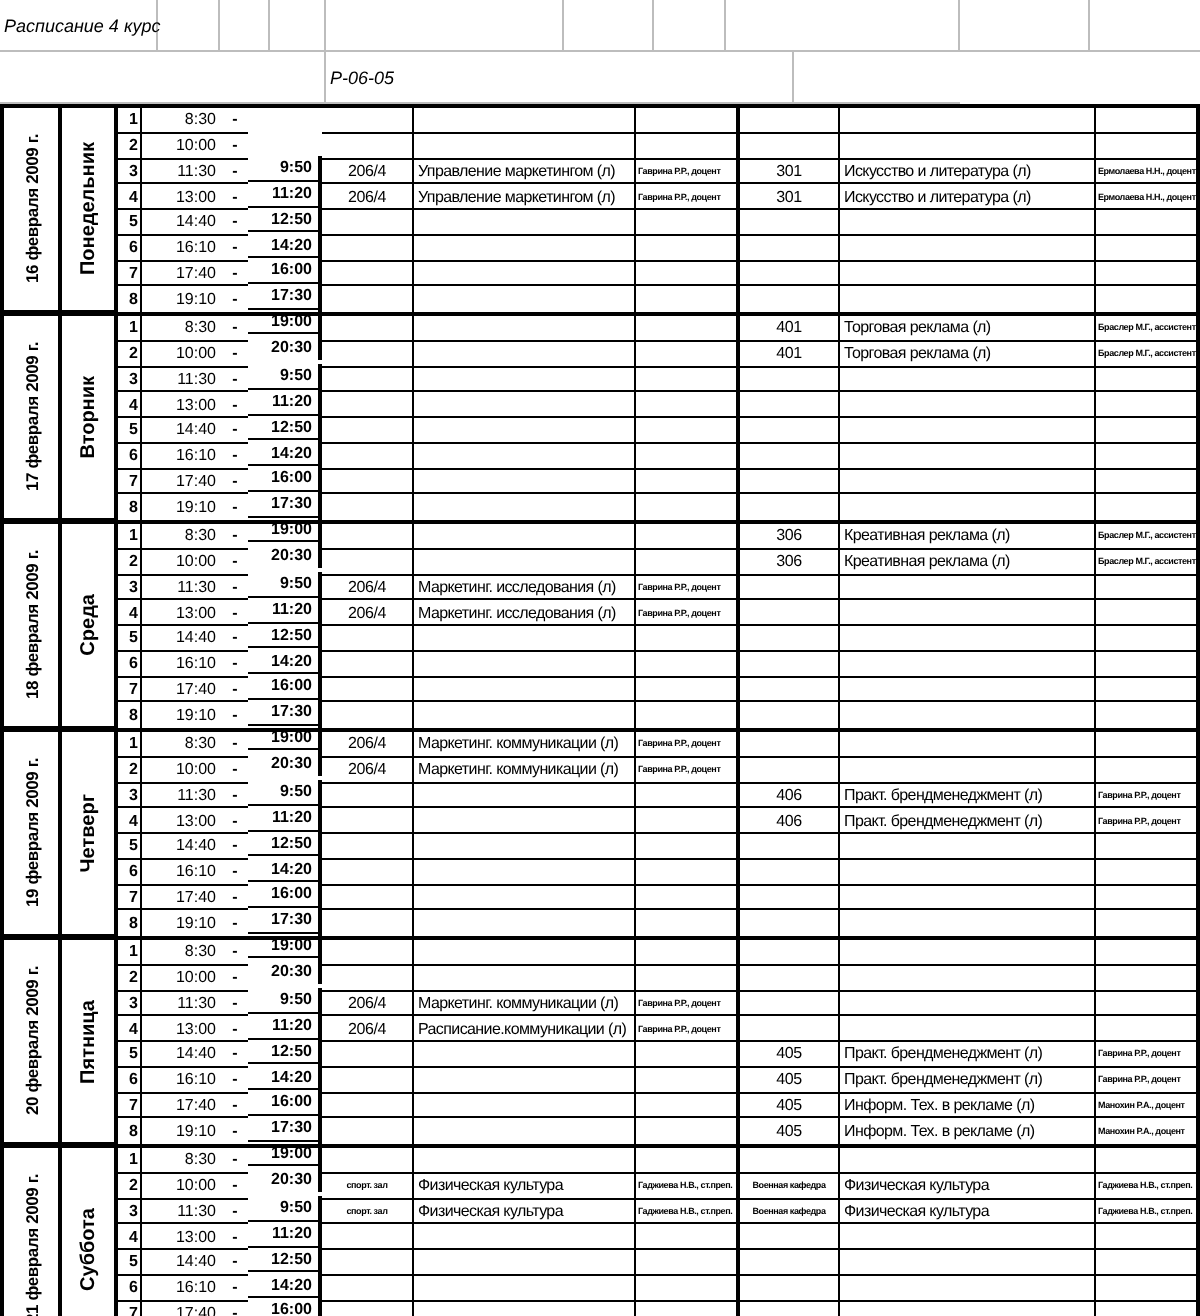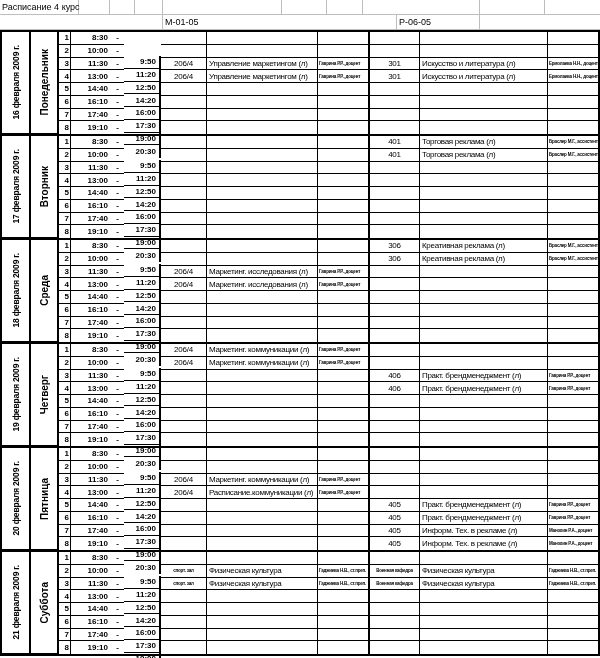--- a/index.html
+++ b/index.html
@@ -1,38 +1,38 @@
 <!DOCTYPE html>
 <html><head>
 <meta charset="utf-8">
 <style>
   html,body{margin:0;padding:0;background:#fff;}
   body{width:600px;height:658px;overflow:hidden;font-family:"Liberation Sans",sans-serif;color:#000;}
   .sheet{position:relative;width:600px;}
   
-  .hrow{display:grid;height:15px;}
+  .hrow{display:grid;height:26px;font-style:italic;}
   .hrow1{grid-template-columns:79px 31px 25px 28px 119px 45px 36px 117px 65px 55px;}
   .hrow2{grid-template-columns:163px 234px 83px 120px;}
   .hcell{box-sizing:border-box;border-right:1px solid #bdbdbd;border-bottom:1px solid #bdbdbd;
          font-size:9px;display:flex;align-items:center;padding-left:2px;white-space:nowrap;overflow:visible;}
   
   .block{display:grid;grid-template-columns:29px 28px 12px 40px 13px 37px 46px 111px 52px 50px 128px 50px;
          grid-auto-rows:12.75px;border:2px solid #000;background:#fff;}
   .block + .block{margin-top:-2px;}
   .cell{box-sizing:border-box;width:100%;height:100%;border-right:1px solid #000;border-bottom:1px solid #000;
         font-size:8px;display:flex;align-items:center;overflow:hidden;white-space:nowrap;}
   .vcell{grid-row:1 / span 8;justify-content:center;}
   .vcell span{writing-mode:vertical-rl;transform:rotate(180deg);white-space:nowrap;font-weight:bold;}
   .dateCell span{font-size:8.5px;letter-spacing:-0.2px;}
   .dayCell span{font-size:10px;}
   .thickR{border-right-width:2px;}
   .noR{border-right:none;}
   .noB{border-bottom:none;}
   .numc{justify-content:flex-end;padding-right:1px;font-weight:bold;}
-  .t1c{justify-content:flex-end;padding-right:3px;font-weight:bold;border-right:none;}
+  .t1c{justify-content:flex-end;padding-right:3px;font-weight:normal;border-right:none;}
   .dashc{justify-content:center;font-weight:bold;border-right:none;}
   .t2c{justify-content:flex-end;padding-right:3px;font-weight:bold;margin-top:24px;}
   .roomc{justify-content:center;letter-spacing:-0.2px;}
   .roomtiny{font-size:4.5px;font-weight:600;letter-spacing:-0.2px;}
   .subjc{padding-left:2px;letter-spacing:-0.3px;}
   .teachc{font-size:4.5px;font-weight:600;letter-spacing:-0.2px;padding-left:1px;}
 </style>
 </head>
 <body>
 
@@ -44,21 +44,20 @@
     <div class="hcell"></div>
     <div class="hcell"></div>
     <div class="hcell"></div>
     <div class="hcell"></div>
     <div class="hcell"></div>
     <div class="hcell"></div>
     <div class="hcell noR"></div>
   </div>
   <div class="hrow hrow2">
     <div class="hcell"></div>
-    <div class="hcell">М-01-05</div>
     <div class="hcell">Р-06-05</div>
     <div class="hcell noR"></div>
   </div>
   <div id="blocks">
       <div class="block">
         <div class="cell vcell dateCell thickR" style="grid-column: 1;">
           <span>16 февраля 2009 г.</span>
         </div>
         <div class="cell vcell dayCell thickR" style="grid-column: 2;">
           <span>Понедельник</span>

